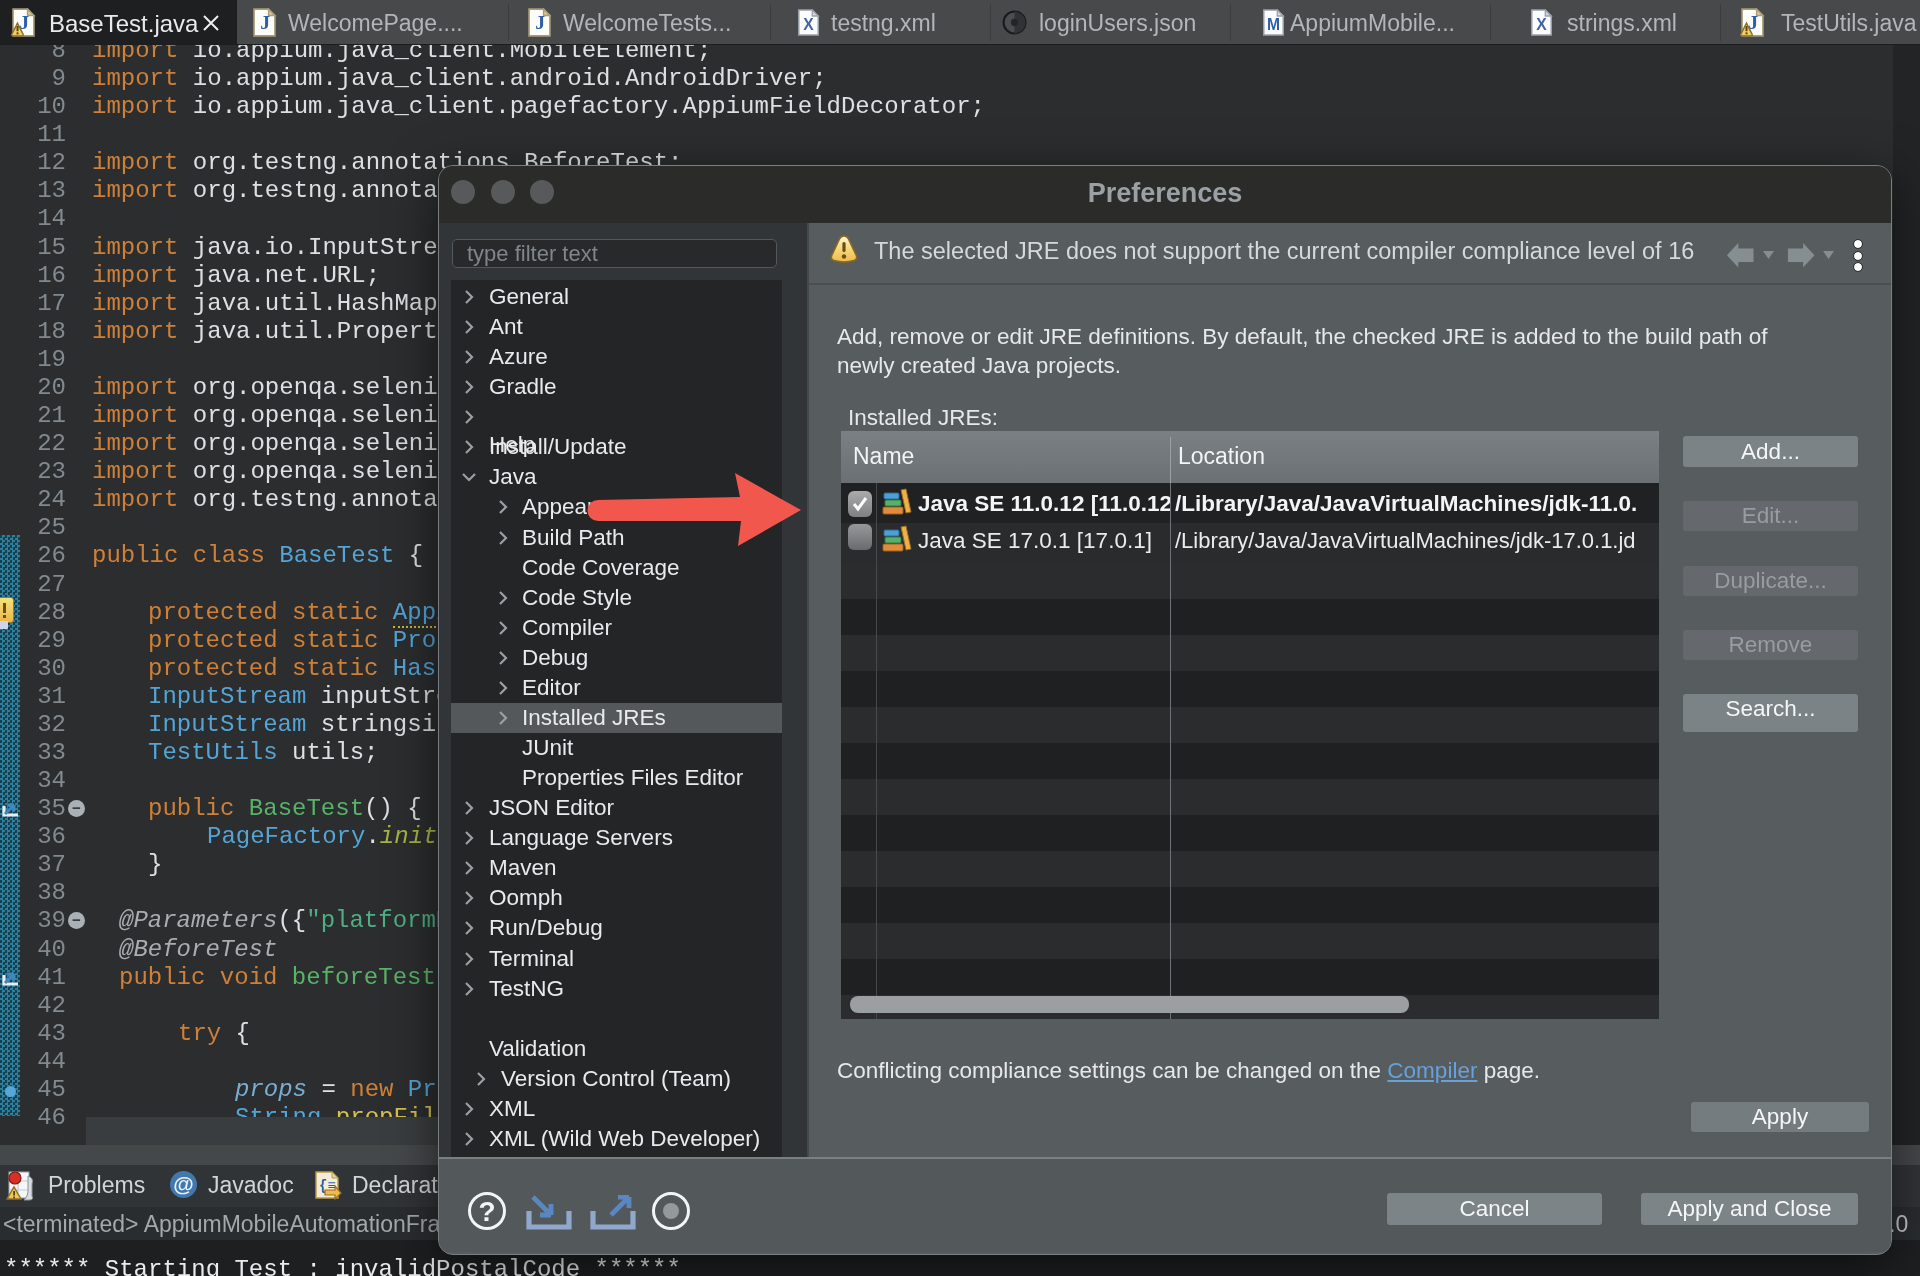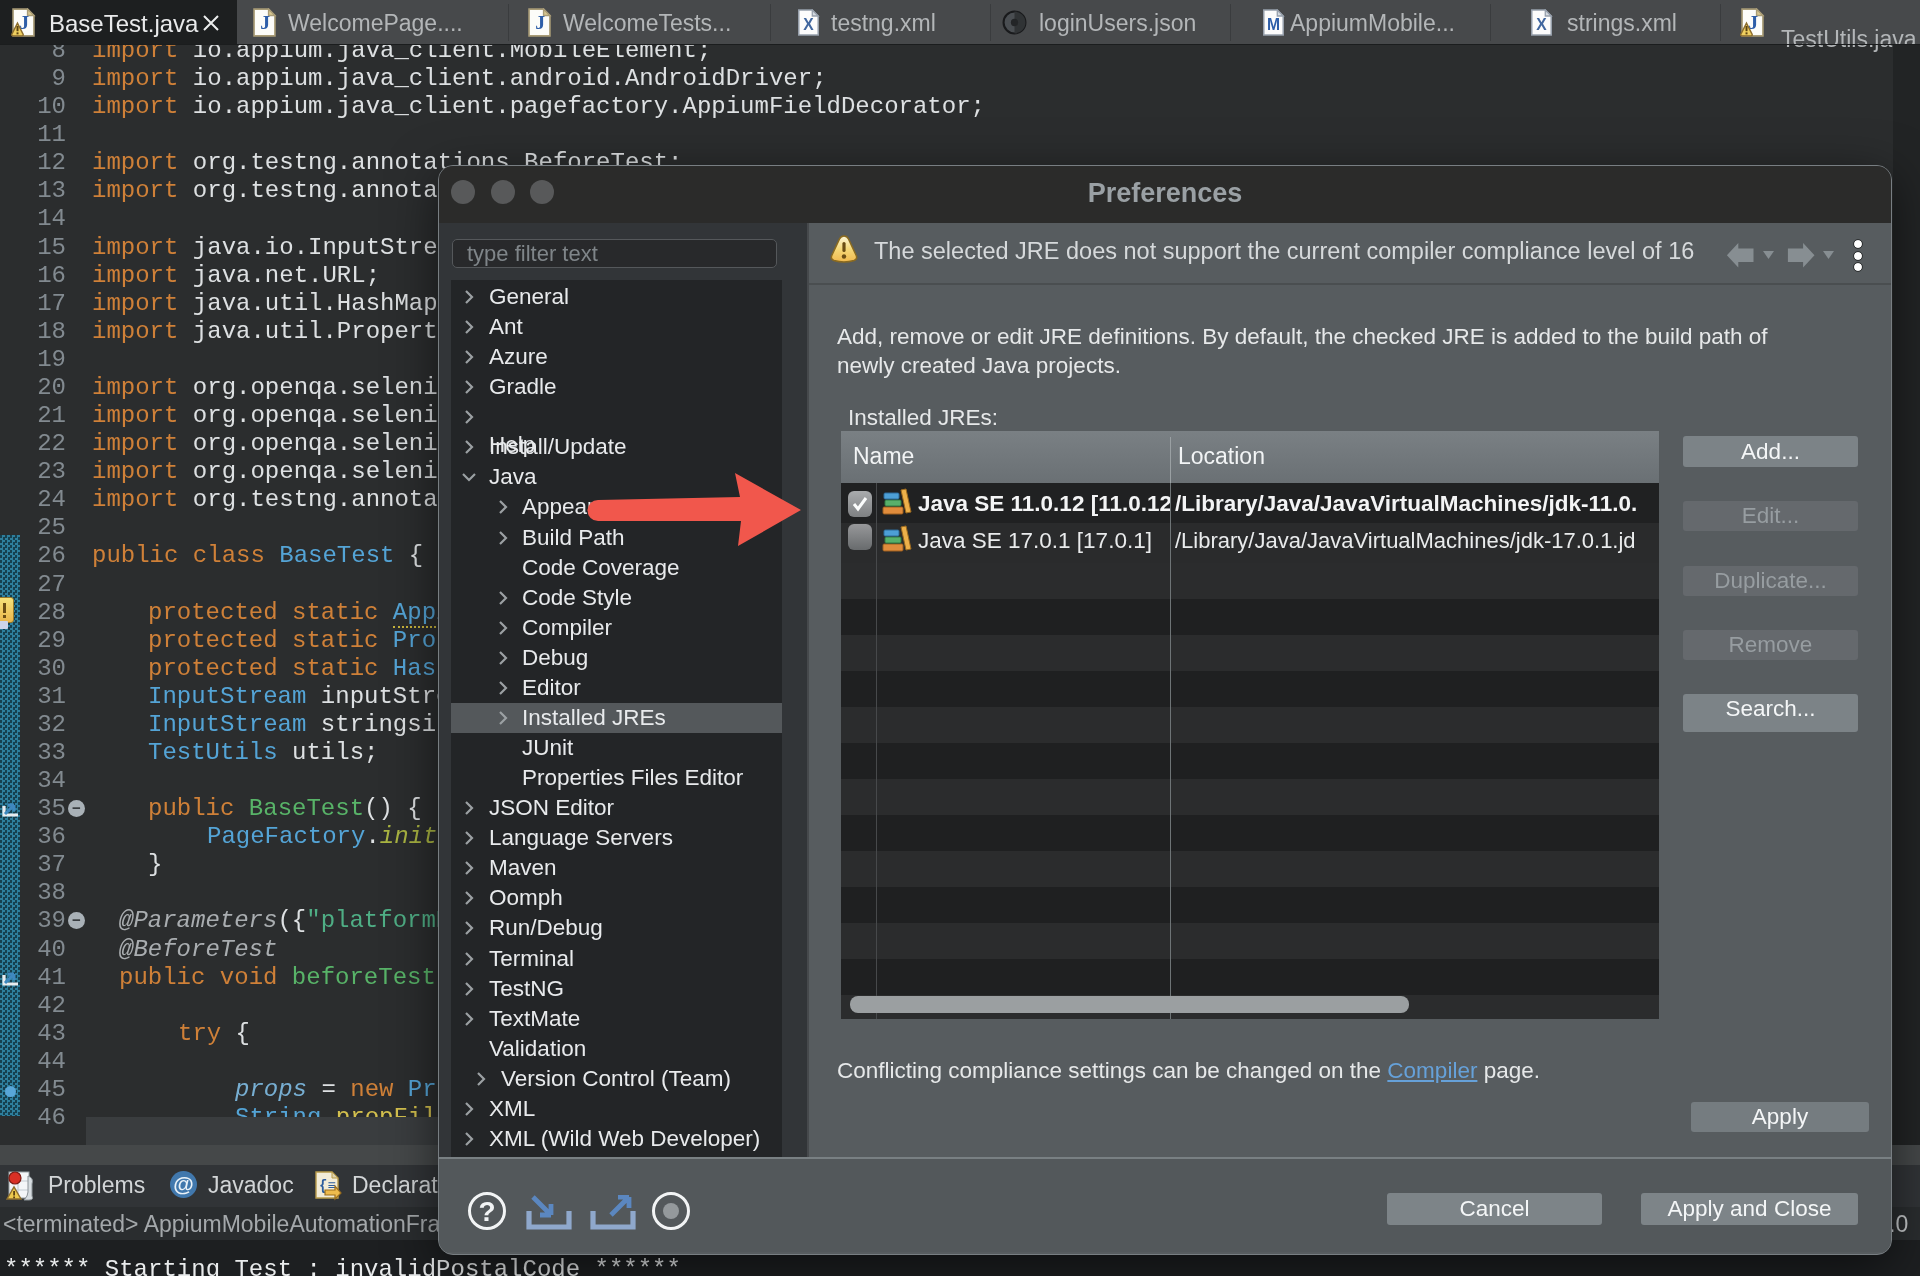--- a/index.html
+++ b/index.html
@@ -237,21 +237,21 @@
       </div>
   <div class="tab" style="left:1720px;width:200px;">
         <svg style="position:absolute;left:20px;top:8px;" width="25" height="29" viewBox="0 0 21 25">
           <path d="M1.5,1 L14,1 L19.5,6.5 L19.5,24 L1.5,24 Z" fill="#fcfcf9" stroke="#a99c77" stroke-width="1.4"></path>
           <path d="M14,1 L14,6.5 L19.5,6.5 Z" fill="#d9c88f" stroke="#a99c77" stroke-width="1.2"></path>
           <text x="11" y="18.5" font-size="17" font-weight="bold" fill="#2e5ea8" font-family="Liberation Serif" text-anchor="middle">J</text>
           <path d="M0.5,22.5 L5.3,13 L10.1,22.5 Q10.7,24 9.2,24 L1.4,24 Q-0.1,24 0.5,22.5 Z" fill="#f0d060" stroke="#8d6e2f" stroke-width="1.2"></path>
           <rect x="4.5" y="15.5" width="1.7" height="4.5" fill="#5c4312"></rect>
           <rect x="4.5" y="21" width="1.7" height="1.7" fill="#5c4312"></rect>
         </svg>
-        <span class="lbl" style="left:61px;margin-top:16px;">TestUtils.java</span>
+        <span class="lbl" style="left:61px;">TestUtils.java</span>
       </div>
   <div class="tabsep" style="left:508px;"></div>
   <div class="tabsep" style="left:770px;"></div>
   <div class="tabsep" style="left:990px;"></div>
   <div class="tabsep" style="left:1230px;"></div>
   <div class="tabsep" style="left:1490px;"></div>
   <div class="tabsep" style="left:1720px;"></div>
   <div style="position:absolute;left:0;top:44px;width:1920px;height:1px;background:#1b1d1e;"></div>
 </div>
 </div>
@@ -425,26 +425,20 @@
             <path d="M5,2 L11,8 L5,14" stroke="#9ba0a3" stroke-width="2.2" fill="none"></path>
           </svg>
           <span class="txt" style="left:38px;">Terminal</span>
         </div>
     <div class="trow" style="top:694px;">
           <svg class="chev" style="left:10px;top:7px;position:absolute;" width="16" height="16" viewBox="0 0 16 16">
             <path d="M5,2 L11,8 L5,14" stroke="#9ba0a3" stroke-width="2.2" fill="none"></path>
           </svg>
           <span class="txt" style="left:38px;">TestNG</span>
         </div>
-    <div class="trow" style="top:724px;">
-          <svg class="chev" style="left:10px;top:7px;position:absolute;" width="16" height="16" viewBox="0 0 16 16">
-            <path d="M5,2 L11,8 L5,14" stroke="#9ba0a3" stroke-width="2.2" fill="none"></path>
-          </svg>
-          <span class="txt" style="left:38px;">TextMate</span>
-        </div>
     <div class="trow" style="top:754px;">
           <span class="txt" style="left:38px;">Validation</span>
         </div>
     <div class="trow" style="top:784px;margin-left:12px;">
           <svg class="chev" style="left:10px;top:7px;position:absolute;" width="16" height="16" viewBox="0 0 16 16">
             <path d="M5,2 L11,8 L5,14" stroke="#9ba0a3" stroke-width="2.2" fill="none"></path>
           </svg>
           <span class="txt" style="left:38px;">Version Control (Team)</span>
         </div>
     <div class="trow" style="top:814px;">

